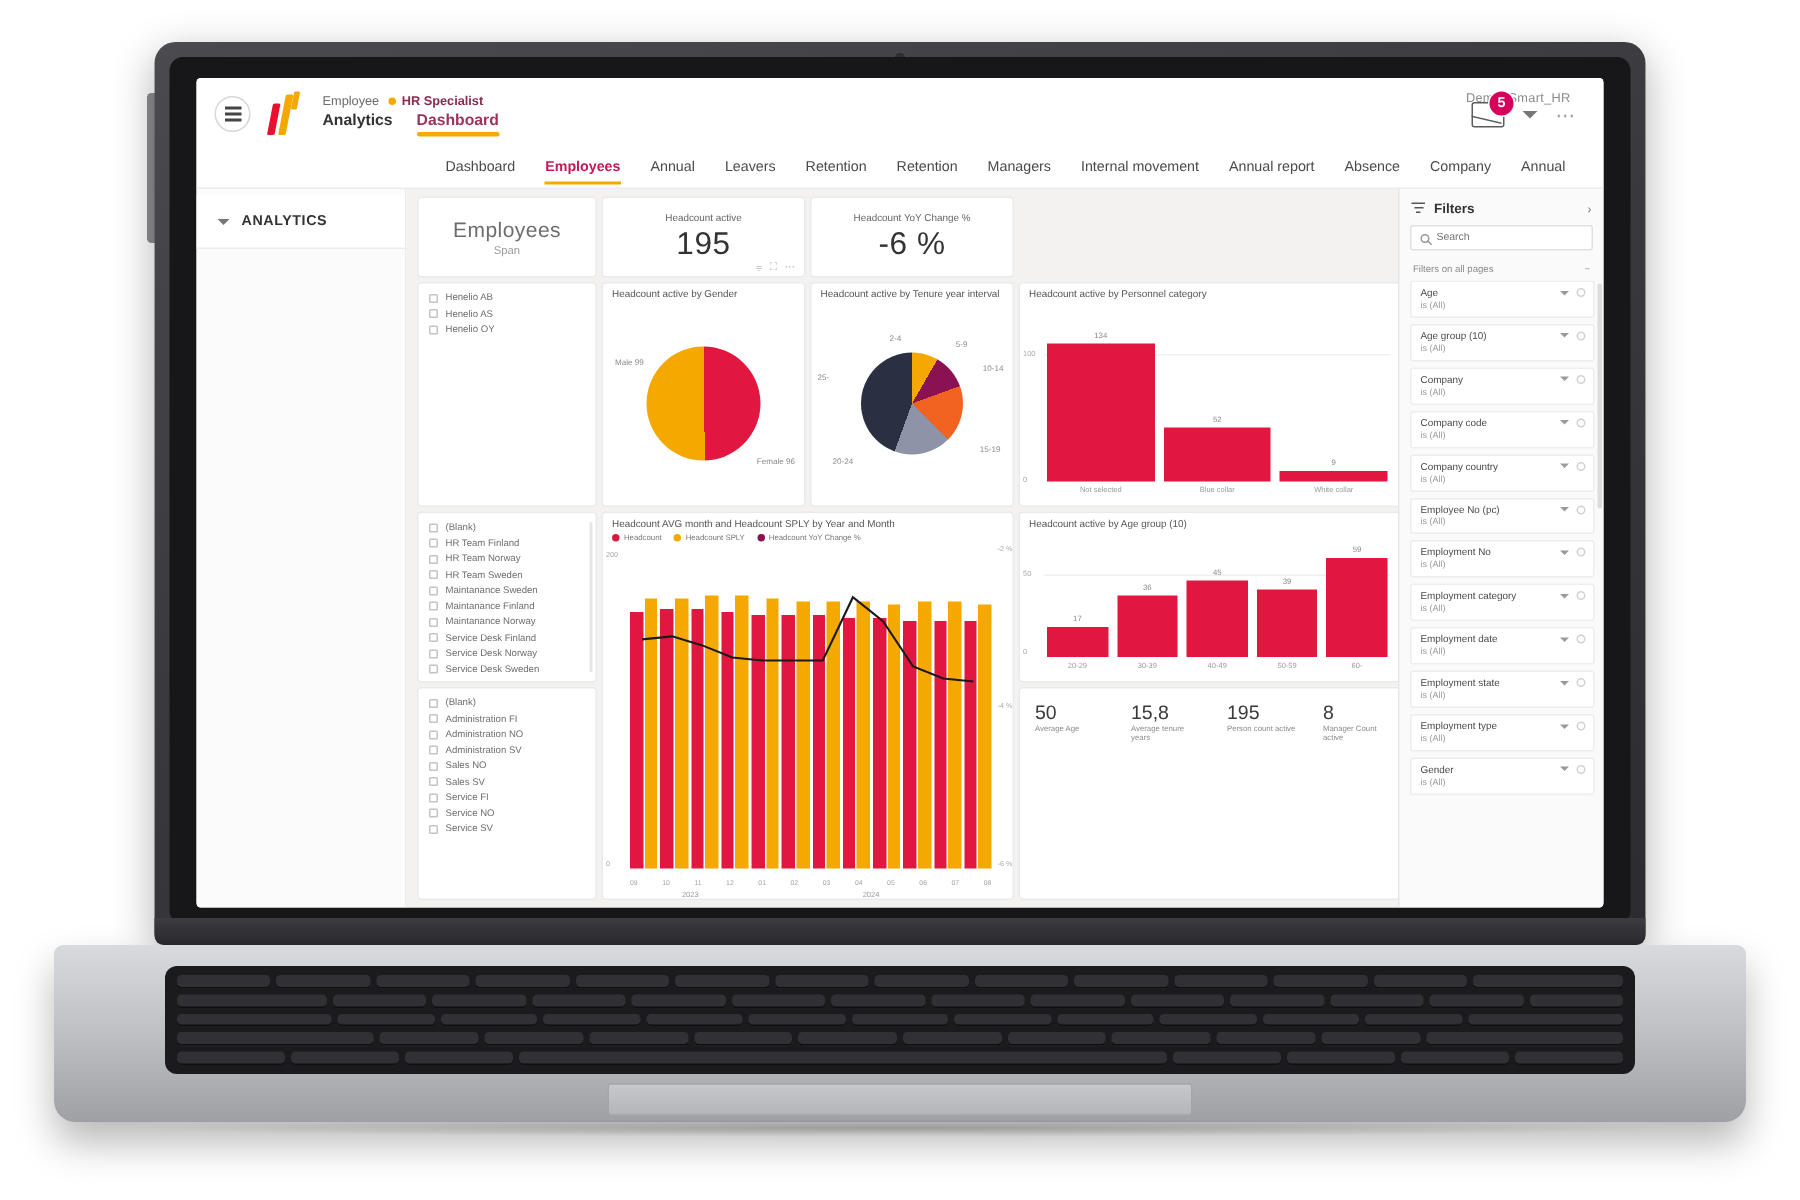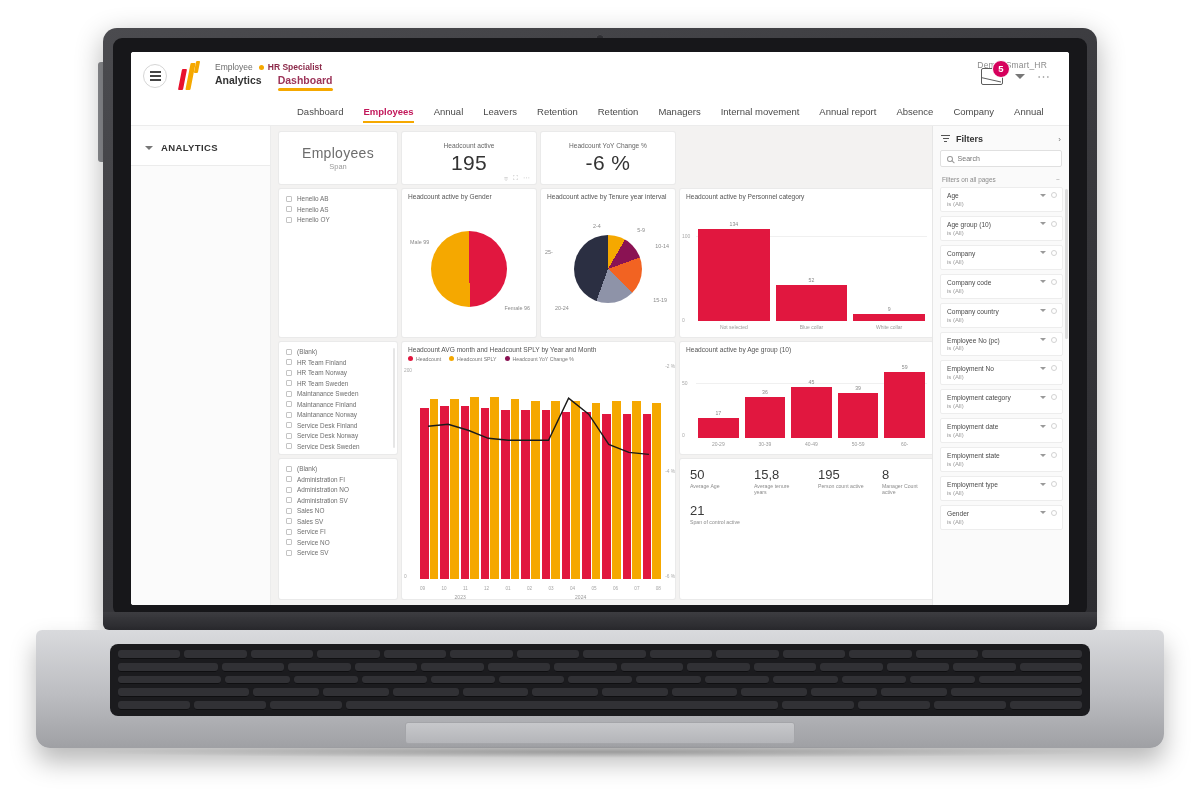--- a/index.html
+++ b/index.html
@@ -657,26 +657,20 @@
                 </div>
                 <div class="mcell">
                   <div class="mv">195</div>
                   <div class="ml">Person count active</div>
                 </div>
                 <div class="mcell">
                   <div class="mv">8</div>
                   <div class="ml">Manager Count active</div>
                 </div>
               </div>
-              <div class="mrow mrow2">
-                <div class="mcell">
-                  <div class="mv">21</div>
-                  <div class="ml">Span of control active</div>
-                </div>
-              </div>
             </div>
 
           </div>
         </div>
 
         <div class="filters">
           <div class="f-head">
             <span class="funnel">
                 <i></i>
                 <i></i>

